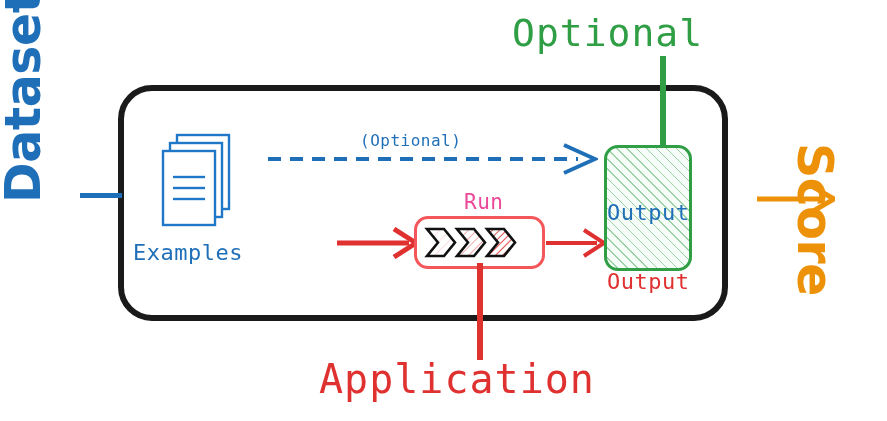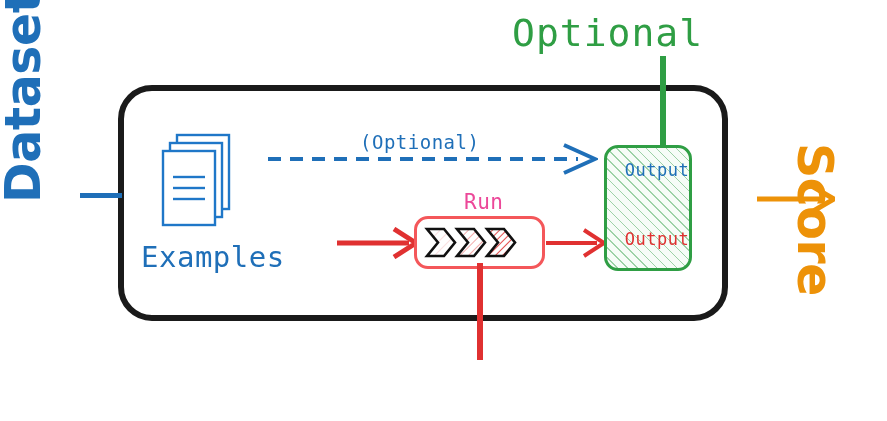--- a/index.html
+++ b/index.html
@@ -93,33 +93,33 @@
     left: 477px;
     top: 263px;
     width: 6px;
     height: 97px;
     background: #e03131;
   }
 
   
   #examples-icon { left: 160px; top: 133px; width: 82px; height: 98px; }
   #examples-caption {
-    left: 141px;
+    left: 133px;
     top: 240px;
-    font-size: 29px;
+    font-size: 22px;
     color: #1f6fb8;
     letter-spacing: 0.5px;
     white-space: nowrap;
   }
 
   
   #optional-caption {
     left: 360px;
     top: 131px;
-    font-size: 19px;
+    font-size: 16px;
     color: #1f6fb8;
     letter-spacing: 0.5px;
     white-space: nowrap;
   }
   #optional-arrow { left: 268px; top: 142px; width: 330px; height: 34px; }
 
   
   #run-caption {
     left: 464px;
     top: 190px;
@@ -164,26 +164,27 @@
     background-image: repeating-linear-gradient(
       45deg,
       rgba(47,158,68,0.45) 0px,
       rgba(47,158,68,0.45) 1px,
       rgba(47,158,68,0) 1px,
       rgba(47,158,68,0) 7px
     );
   }
   .eval-text {
     position: absolute;
-    left: 9px;
+    left: 0;
     width: 100%;
     text-align: center;
-    font-size: 17px;
-    letter-spacing: 0.5px;
-    white-space: nowrap;
+    font-size: 22px;
+    letter-spacing: 0.5px;
+    white-space: nowrap;
+    margin-top: 40px;
   }
   #eval-output-blue { top: 12px; color: #1f6fb8; }
   #eval-output-red  { top: 81px; color: #e03131; }
 </style>
 </head>
 <body>
 
 <div id="canvas">
 
   <div class="abs" id="outer-box"></div>
@@ -233,20 +234,21 @@
       <polygon points="73,13 90,13 101,26.5 90,40 73,40 84,26.5" fill="url(#hatch-dark)"></polygon>
     </g>
   </svg>
 
   <svg class="abs" id="output-arrow" viewBox="0 0 59 32">
     <line x1="0" y1="16" x2="51" y2="16" stroke="#e03131" stroke-width="4" stroke-linecap="butt"></line>
     <polyline points="38,3 58,16 38,29" fill="none" stroke="#e03131" stroke-width="4" stroke-linejoin="miter" stroke-linecap="butt"></polyline>
   </svg>
 
   <div class="abs" id="application-connector"></div>
+  <div class="abs" id="application-label">Application</div>
 
   <div class="abs" id="evaluator-label">Optional</div>
   <div class="abs" id="evaluator-connector"></div>
 
   <div class="abs" id="eval-box">
     <div class="eval-text" id="eval-output-blue">Output</div>
     <div class="eval-text" id="eval-output-red">Output</div>
   </div>
 
   <svg class="abs" style="left:757px; top:183px; width:78px; height:32px;" viewBox="0 0 78 32">

